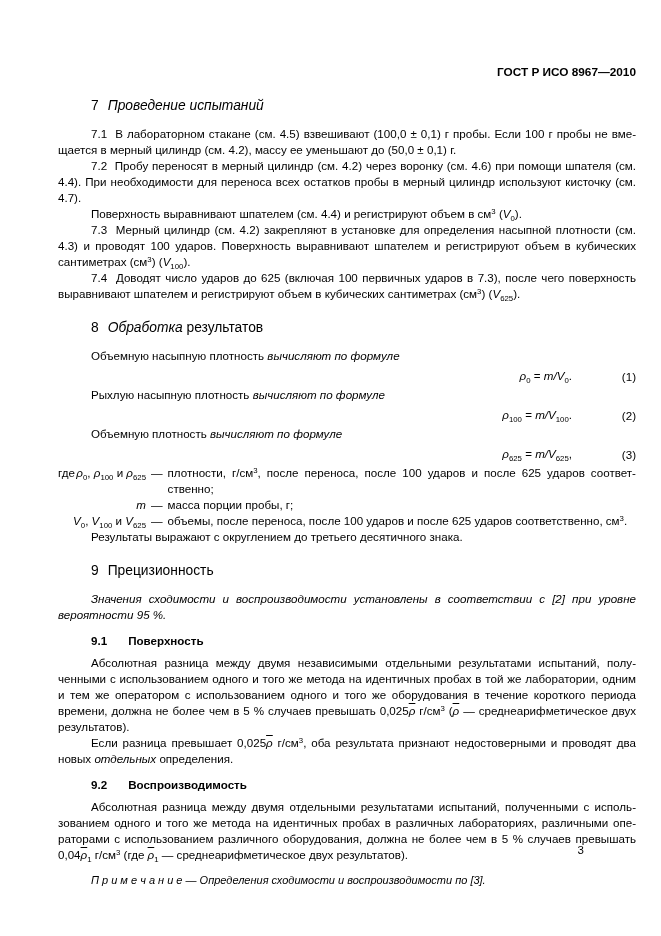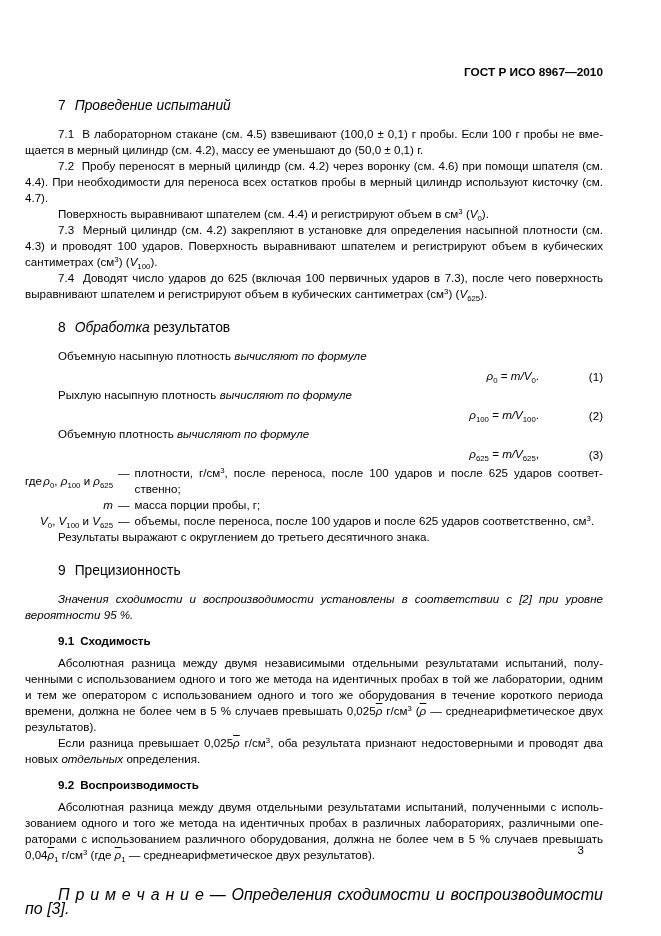--- a/index.html
+++ b/index.html
@@ -1,41 +1,41 @@
 <!DOCTYPE html>
 <html lang="ru"><head>
 <meta charset="utf-8">
 <style>
   html,body{margin:0;padding:0;background:#ffffff;}
   body{width:661px;height:936px;overflow:hidden;font-family:"Liberation Sans",sans-serif;color:#000;}
   .page{position:relative;width:661px;height:936px;background:#ffffff;}
-  .content{position:absolute;left:25px;top:64px;width:578px;font-size:11.6px;line-height:16px;}
+  .content{position:absolute;left:58px;top:64px;width:578px;font-size:11.6px;line-height:16px;}
   .docnum{text-align:right;font-weight:700;font-size:11.8px;}
   .h-main{font-size:13.8px;font-weight:400;margin:17px 0 11px;padding-left:33px;line-height:18px;}
   .h-main .h-num{margin-right:9px;font-style:normal;}
   .h-title-it{font-style:italic;}
   .h-sub{font-weight:700;margin:10px 0 6px;padding-left:33px;font-size:11.6px;}
-  .h-sub .h-num{margin-right:6px;}
+  .h-sub .h-num{margin-right:21px;}
   p{margin:0;text-align:justify;text-indent:33px;}
   .it{font-style:italic;}
   .iv{font-style:italic;}
   .ov{font-style:italic;text-decoration:overline;}
   sub,sup{font-size:7.8px;line-height:0;}
   sub{vertical-align:-2.5px;}
   sup{vertical-align:4.5px;}
   .formula-row{position:relative;text-align:right;padding-right:64px;margin:3px 0;line-height:17px;}
   .formula-label{position:absolute;right:0;top:1px;font-style:normal;}
   .where{margin-top:2px;}
   .where-row{display:flex;}
   .where-term{flex:0 0 88px;display:flex;justify-content:flex-end;white-space:nowrap;}
-  .where-term.with-lead{justify-content:space-between;align-items:center;}
+  .where-term.with-lead{justify-content:space-between;}
   .where-dash{flex:0 0 auto;padding:0 5px;}
   .where-def{flex:1;text-align:justify;}
   .intro-it{font-style:italic;}
-  .note{font-size:16px;font-style:italic;margin-top:25px;line-height:14px;}
+  .note{font-size:11px;font-style:italic;margin-top:10px;line-height:14px;}
   .pagenum{position:absolute;right:77px;top:844px;font-size:11.5px;}
 </style>
 </head>
 <body>
 
 <div class="page">
   <div class="content">
 
     <div class="docnum">ГОСТ Р ИСО 8967—2010</div>
 
@@ -82,21 +82,21 @@
         <span class="where-def"><span>объемы, после переноса, после 100 ударов и после 625 ударов соответственно, см</span><sup>3</sup><span>.</span></span>
       </div>
     </div>
 
     <p>Результаты выражают с округлением до третьего десятичного знака.</p>
 
     <div class="h-main"><span class="h-num">9</span><span>Прецизионность</span></div>
 
     <p class="intro-it">Значения сходимости и воспроизводимости установлены в соответствии с [2] при уровне вероятности 95 %.</p>
 
-    <div class="h-sub"><span class="h-num">9.1</span><span>Сходимость</span></div>
+    <div class="h-sub"><span class="h-num">9.1</span><span>Поверхность</span></div>
 
     <p><span>Абсолютная разница между двумя независимыми отдельными результатами испытаний, полу­ченными с использованием одного и того же метода на идентичных пробах в той же лаборатории, одним и тем же оператором с использованием одного и того же оборудования в течение короткого периода времени, должна не более чем в 5 % случаев превышать 0,025</span><span class="ov">ρ</span><span> г/см</span><sup>3</sup><span> (</span><span class="ov">ρ</span><span> — среднеарифмети­ческое двух результатов).</span></p>
 
     <p><span>Если разница превышает 0,025</span><span class="ov">ρ</span><span> г/см</span><sup>3</sup><span>, оба результата признают недостоверными и проводят два новых </span><span class="it">отдельных</span><span> определения.</span></p>
 
     <div class="h-sub"><span class="h-num">9.2</span><span>Воспроизводимость</span></div>
 
     <p><span>Абсолютная разница между двумя отдельными результатами испытаний, полученными с исполь­зованием одного и того же метода на идентичных пробах в различных лабораториях, различными опе­раторами с использованием различного оборудования, должна не более чем в 5 % случаев превышать 0,04</span><span class="ov">ρ</span><sub>1</sub><span> г/см</span><sup>3</sup><span> (где </span><span class="ov">ρ</span><sub>1</sub><span> — среднеарифметическое двух результатов).</span></p>
 
     <p class="note"><span>П р и м е ч а н и е</span><span> — </span><span>Определения сходимости и воспроизводимости по [3].</span></p>

